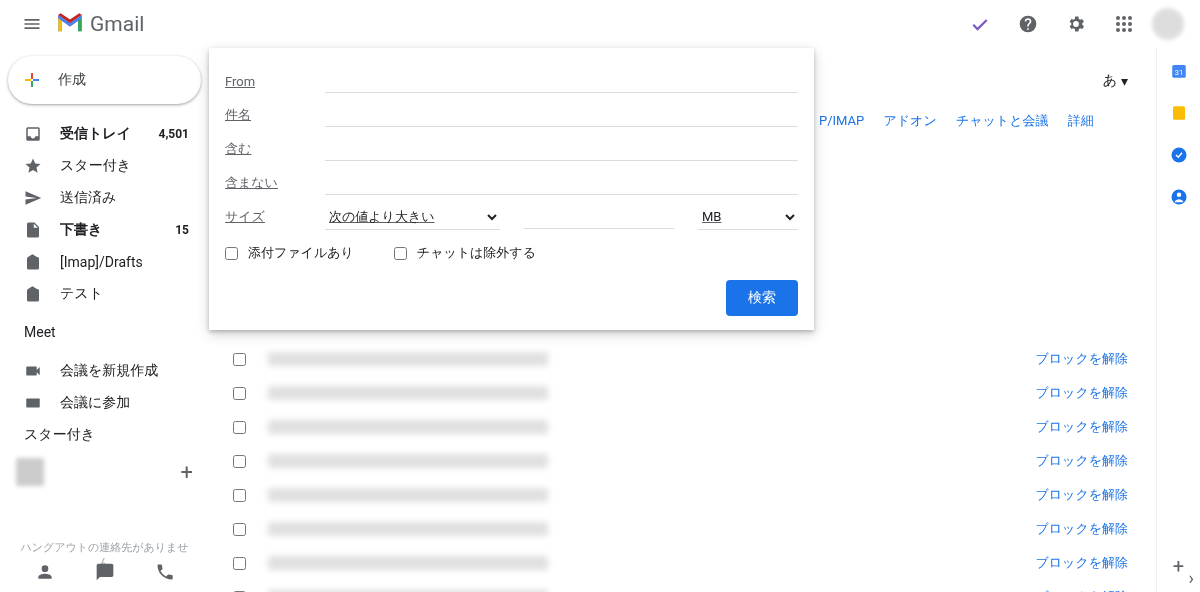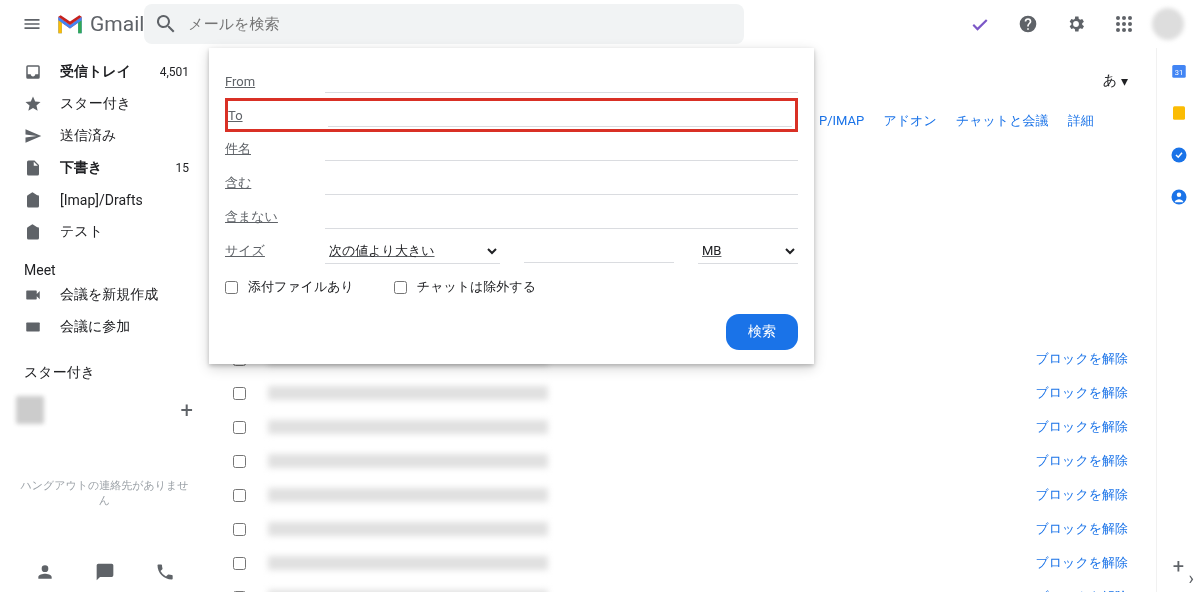--- a/index.html
+++ b/index.html
@@ -1,38 +1,38 @@
 <!DOCTYPE html>
 <html><head>
 <meta charset="utf-8">
 <style>
 * { margin:0; padding:0; box-sizing:border-box; font-family:Roboto,Arial,sans-serif; }
 body { width:1200px; height:592px; background:#fff; overflow:hidden; position:relative; }
 .header { height:48px; display:flex; align-items:center; padding:0 8px; }
 .menu-btn { width:48px; height:48px; display:flex; align-items:center; justify-content:center; color:#5f6368; cursor:pointer; }
-.logo { display:flex; align-items:flex-end; }
+.logo { display:flex; align-items:flex-start; margin-right:24px; }
 .logo-icon { width:28px; height:22px; margin-right:6px; }
 .logo-text { font-size:21px; color:#5f6368; }
 .search-bar { flex:0 0 600px; height:40px; background:#f1f3f4; border-radius:8px; display:flex; align-items:center; padding:0 12px; margin-left:0; }
 .search-bar input { border:none; background:none; flex:1; font-size:15px; color:#5f6368; outline:none; margin-left:12px; }
 .header-right { margin-left:auto; display:flex; align-items:center; gap:8px; padding-right:8px; }
 .hicon { width:40px; height:40px; display:flex; align-items:center; justify-content:center; color:#5f6368; cursor:pointer; border-radius:50%; }
 .avatar { width:32px; height:32px; border-radius:50%; background:#ddd; filter:blur(2px); }
 .main { display:flex; height:544px; }
 .sidebar { width:209px; padding-top:8px; }
 .compose { margin:0 8px 14px 8px; height:48px; border-radius:24px; box-shadow:0 1px 2px rgba(60,64,67,.3),0 1px 3px 1px rgba(60,64,67,.15); display:flex; align-items:center; padding:0 20px 0 12px; cursor:pointer; background:#fff; }
 .compose-plus { width:24px; height:24px; margin-right:14px; }
 .compose-text { font-size:14px; color:#3c4043; }
 .nav-item { height:32px; display:flex; align-items:center; padding:0 12px 0 24px; border-radius:0 16px 16px 0; cursor:pointer; font-size:14px; color:#202124; margin-right:8px; }
 .nav-item svg { width:18px; height:18px; margin-right:18px; fill:#5f6368; }
 .nav-item.bold { font-weight:700; }
 .nav-count { margin-left:auto; font-size:12px; color:#5f6368; }
-.nav-item.bold .nav-count { font-weight:400; color:#202124; }
+.nav-item.bold .nav-count { font-weight:700; color:#202124; }
 .section-label { padding:14px 12px 8px 24px; font-size:14px; color:#202124; }
-.meet-item { height:32px; display:flex; align-items:flex-start; padding:0 0 0 24px; font-size:14px; color:#202124; cursor:pointer; }
+.meet-item { height:32px; display:flex; align-items:flex-end; padding:0 0 0 24px; font-size:14px; color:#202124; cursor:pointer; }
 .meet-item svg { width:18px; height:18px; margin-right:18px; fill:#5f6368; }
 .hangout-row { height:40px; display:flex; align-items:center; padding:0 16px 0 16px; }
 .hangout-avatar { width:28px; height:28px; background:#ccc; filter:blur(2px); border-radius:2px; }
 .hangout-add { margin-left:auto; font-size:22px; color:#5f6368; cursor:pointer; }
 .hangout-empty { font-size:11px; color:#9aa0a6; padding:48px 18px 0 18px; text-align:center; }
 .bottom-icons { display:flex; justify-content:center; gap:40px; padding:8px 0; position:absolute; bottom:2px; left:0; width:209px; }
 .bottom-icons div { width:20px; height:20px; color:#5f6368; }
 .content { flex:1; position:relative; padding-top:24px; }
 .settings-tabs { font-size:13px; color:#1a73e8; position:absolute; top:64px; left:610px; white-space:nowrap; }
 .settings-tabs span { margin-right:16px; cursor:pointer; }
@@ -47,21 +47,21 @@
 .sp-row label { width:100px; flex:0 0 100px; }
 .sp-row input[type=text] { flex:1; border:none; border-bottom:1px solid #dadce0; height:24px; font-size:13px; outline:none; }
 .sp-row select { border:none; border-bottom:1px solid #dadce0; background:none; font-size:13px; color:#202124; padding:4px 24px 4px 0; }
 .sp-row .size-sel { flex:1; margin-right:24px; }
 .sp-row .size-num { width:120px; margin-right:24px; }
 .sp-row .size-unit { width:100px; }
 .sp-checks { display:flex; gap:40px; padding:10px 0 10px 0; font-size:13px; color:#202124; }
 .sp-checks label { display:flex; align-items:center; gap:10px; }
 .sp-actions { display:flex; justify-content:flex-end; gap:14px; padding-top:8px; }
 .btn-outline { height:36px; padding:0 18px; border:1px solid #dadce0; border-radius:4px; background:#fff; font-size:14px; color:#5f6368; cursor:pointer; }
-.btn-primary { height:36px; padding:0 22px; border:none; border-radius:13px; background:#1a73e8; color:#fff; font-size:14px; cursor:pointer; }
+.btn-primary { height:36px; padding:0 22px; border:none; border-radius:4px; background:#1a73e8; color:#fff; font-size:14px; cursor:pointer; }
 .highlight-to { border:3px solid #d93025; padding-right:3px; }
 .highlight-filter { border:3px solid #d93025; display:inline-flex; padding:0; }
 .right-rail { width:44px; border-left:1px solid #f1f1f1; display:flex; flex-direction:column; align-items:center; padding-top:14px; gap:24px; }
 .rail-icon { width:18px; height:18px; cursor:pointer; }
 .rail-add { margin-top:auto; margin-bottom:14px; font-size:20px; color:#5f6368; cursor:pointer; }
 .rail-expand { position:absolute; bottom:4px; right:6px; color:#5f6368; font-size:18px; cursor:pointer; }
 </style>
 </head>
 <body>
 
@@ -73,26 +73,20 @@
   </div>
   <div class="logo">
     <svg class="logo-icon" viewBox="0 0 24 18">
         <path fill="#ea4335" d="M2 2l10 7L22 2v3l-10 7L2 5z"></path>
         <path fill="#4285f4" d="M2 2v14h3V7l7 5 7-5v9h3V2l-10 7z"></path>
         <path fill="#34a853" d="M19 16h3V5l-3 2z"></path>
         <path fill="#fbbc04" d="M2 16h3V7L2 5z"></path>
         <path fill="#c5221f" d="M2 2l10 7L22 2l-2-1.4L12 6 4 0.6z"></path>
       </svg>
     <span class="logo-text">Gmail</span>
-  </div>
-  <div class="search-bar">
-    <svg width="20" height="20">
-        <path fill="#5f6368" d="M13.5 12h-.8l-.3-.3a6.5 6.5 0 10-.7.7l.3.3v.8l5 5 1.5-1.5-5-5zm-6 0a4.5 4.5 0 110-9 4.5 4.5 0 010 9z"></path>
-      </svg>
-    <input placeholder="メールを検索" style="">
   </div>
   <div class="header-right">
     <div class="hicon">
         <svg width="20" height="20" viewBox="0 0 24 24">
           <path fill="#7b57c7" d="M9 16.2l-4.2-4.2L3 13.8 9 20 21 8l-1.8-1.8z"></path>
         </svg>
       </div>
     <div class="hicon">
         <svg width="20" height="20" viewBox="0 0 24 24">
           <path fill="#5f6368" d="M12 2a10 10 0 100 20 10 10 0 000-20zm1 17h-2v-2h2v2zm2.1-7.8l-.9.9c-.7.7-1.2 1.3-1.2 2.9h-2v-.5c0-1.1.5-2.1 1.2-2.9l1.2-1.3c.4-.3.6-.8.6-1.3 0-1.1-.9-2-2-2s-2 .9-2 2H8a4 4 0 118 0c0 .9-.4 1.7-.9 2.2z"></path>
@@ -115,20 +109,29 @@
           <circle cx="9" cy="15" r="2" fill="#5f6368"></circle>
           <circle cx="15" cy="15" r="2" fill="#5f6368"></circle>
         </svg>
       </div>
     <div class="avatar"></div>
   </div>
 </div>
 
 <div class="main">
   <div class="sidebar">
+    <div class="compose">
+      <svg class="compose-plus" viewBox="0 0 24 24">
+          <path fill="#ea4335" d="M11 5h2v6h-2z"></path>
+          <path fill="#4285f4" d="M13 11h6v2h-6z"></path>
+          <path fill="#34a853" d="M11 13h2v6h-2z"></path>
+          <path fill="#fbbc04" d="M5 11h6v2H5z"></path>
+        </svg>
+      <span class="compose-text">作成</span>
+    </div>
     <div id="nav-list">
         <div class="nav-item bold">
           <svg viewBox="0 0 24 24">
             <path d="M19 3H5a2 2 0 00-2 2v14a2 2 0 002 2h14a2 2 0 002-2V5a2 2 0 00-2-2zm0 12h-4c0 1.7-1.3 3-3 3s-3-1.3-3-3H5V5h14v10z"></path>
           </svg>
           <span>受信トレイ</span>
           <span class="nav-count">4,501</span>
         </div>
         <div class="nav-item">
           <svg viewBox="0 0 24 24">
@@ -271,24 +274,20 @@
   </div>
 </div>
 
 <div class="rail-expand">›</div>
 
 <div class="search-panel">
   <div class="sp-row">
       <label>From</label>
       <input type="text" style="">
     </div>
-  <div class="sp-row highlight-to">
-      <label>To</label>
-      <input type="text" style="color: rgb(204, 204, 204);" value="">
-    </div>
   <div class="sp-row">
       <label>件名</label>
       <input type="text" style="">
     </div>
   <div class="sp-row">
       <label>含む</label>
       <input type="text" style="">
     </div>
   <div class="sp-row">
       <label>含まない</label>

